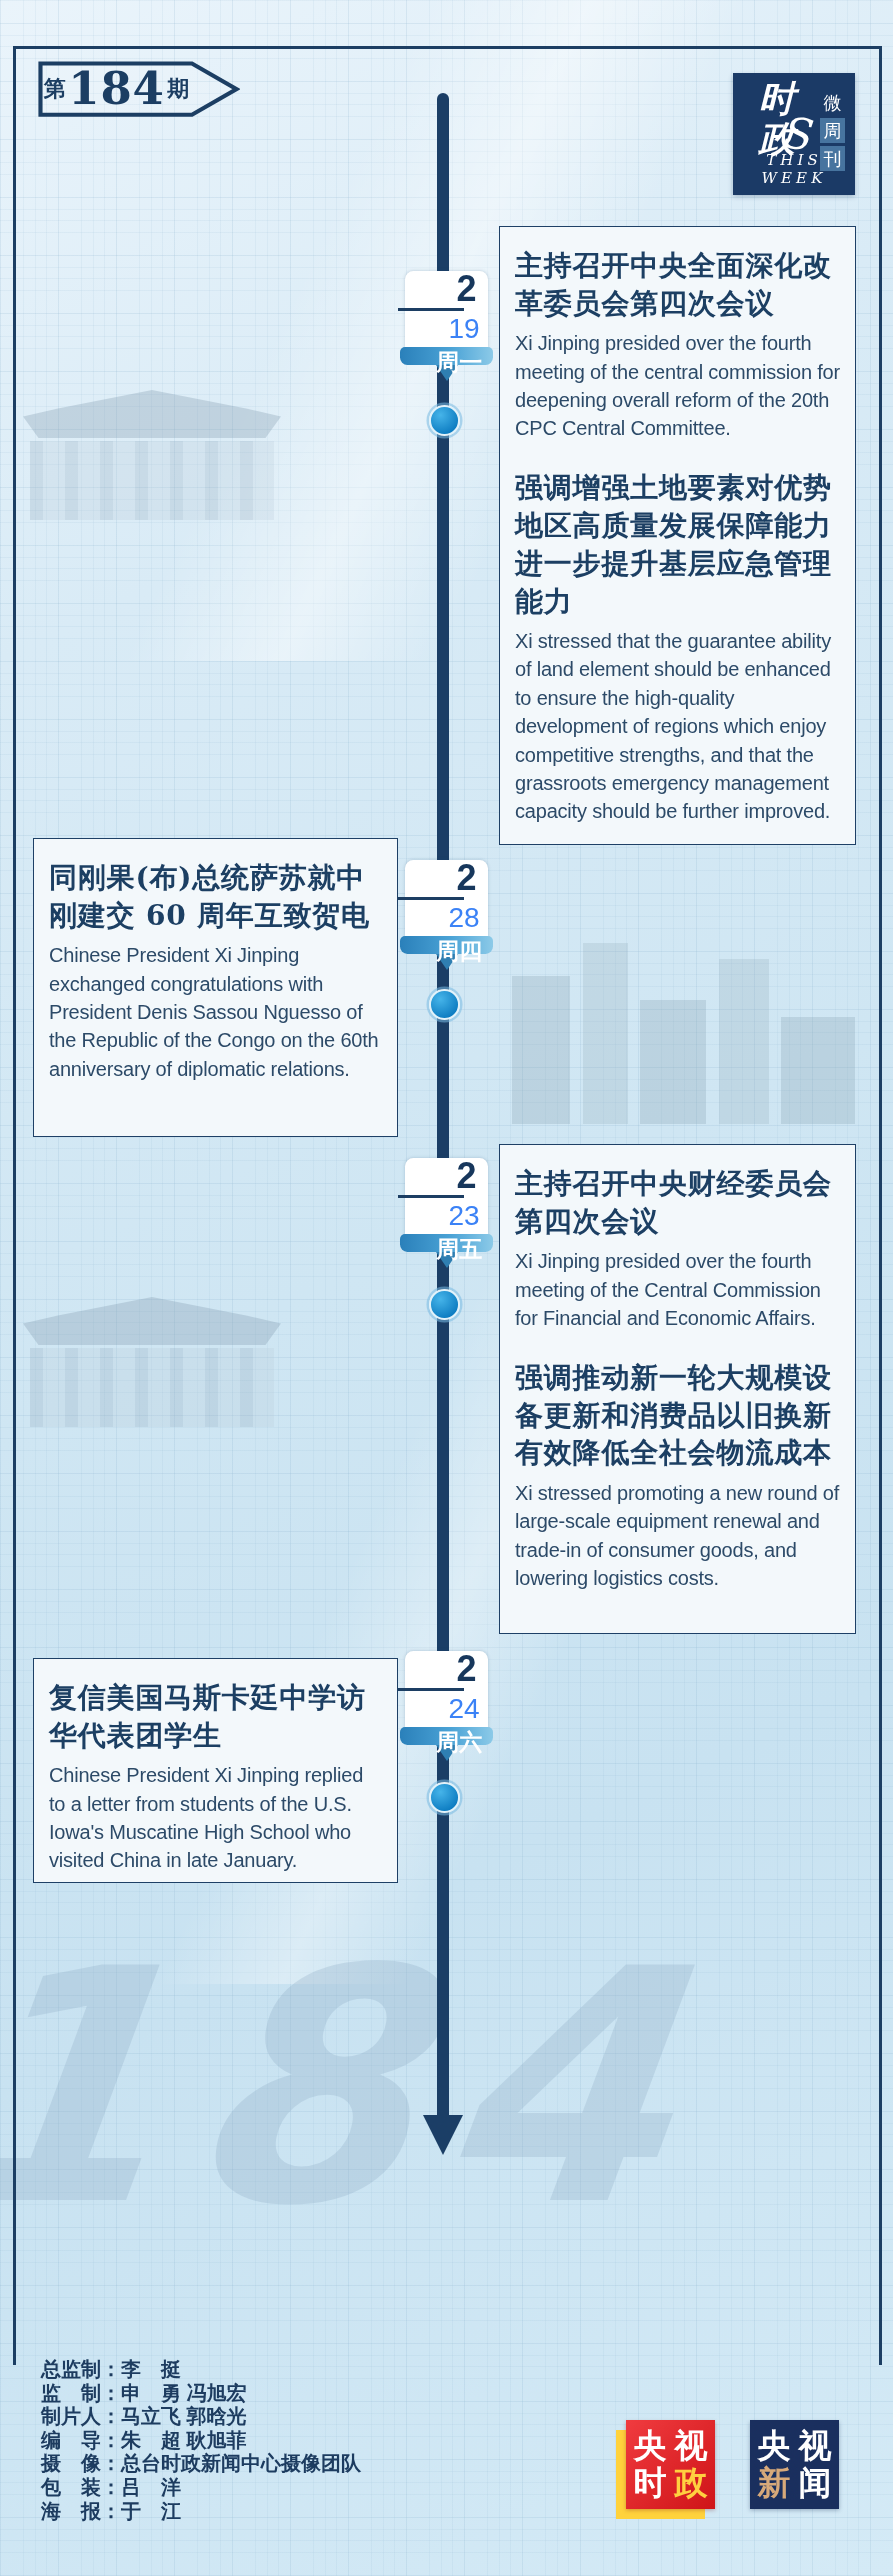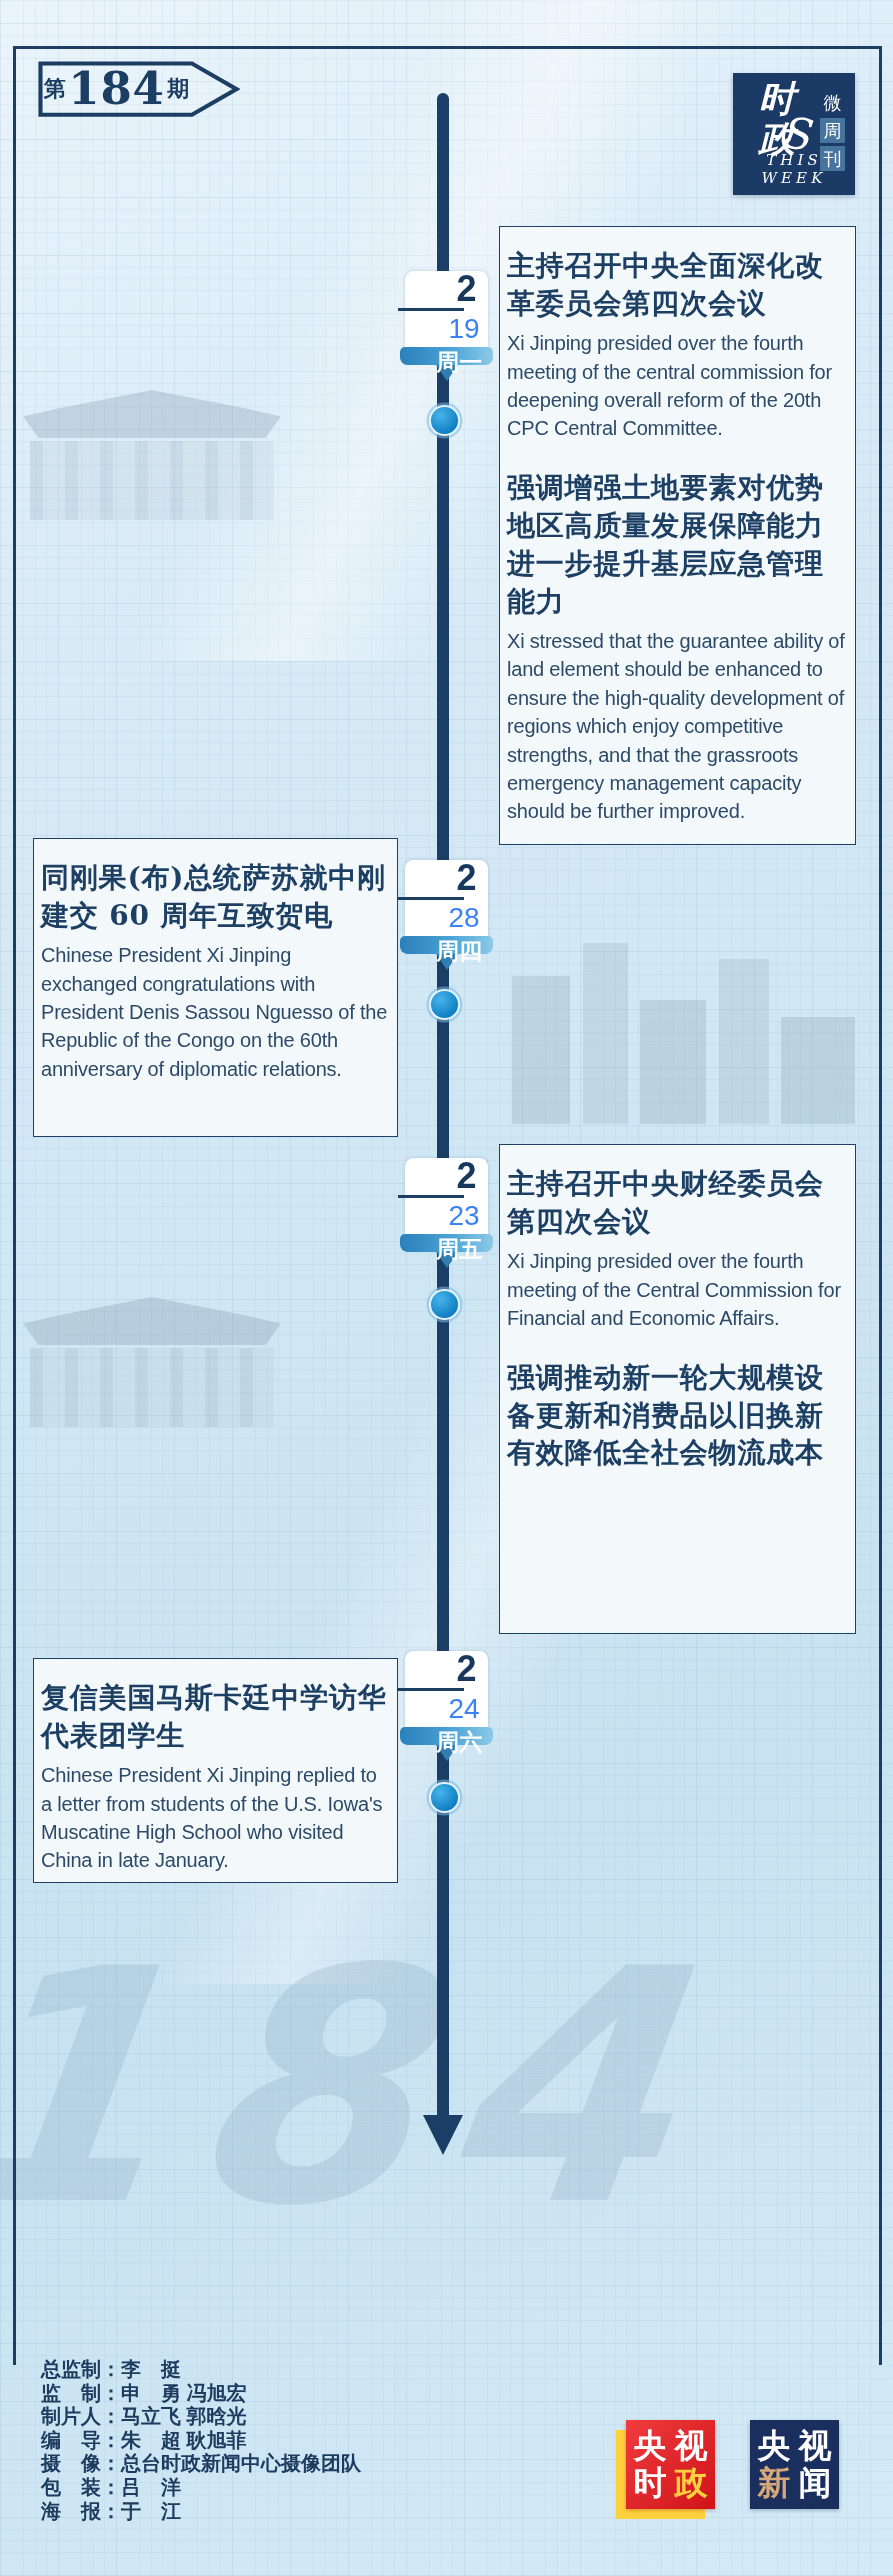--- a/index.html
+++ b/index.html
@@ -73,21 +73,21 @@
     background:linear-gradient(90deg,#2a80ba 0%,#4ba3d6 55%,#8ecbe z 100%);
     background:linear-gradient(90deg,#2a80ba 0%,#4ba3d6 55%,#8ccae8 100%);
     text-align:right;}
   .ribbon span{display:inline-block;padding-right:10.8px;color:#fff;font-weight:bold;font-size:23px;line-height:30px;}
   .pointer{width:0;height:0;margin:0 auto;border-left:11.6px solid transparent;border-right:11.6px solid transparent;
     border-top:16.5px solid #2f7fb2;}
   .dot{position:absolute;left:29px;width:26.5px;height:26.5px;border-radius:50%;
     background:radial-gradient(circle at 35% 30%,#46b4e9,#0e7dc2 75%);
     border:2.5px solid #e2f2fa;box-shadow:0 0 0 2.5px rgba(120,185,225,.55);}
   
-  .card{position:absolute;background:#f3f8fb;border:1.7px solid #1e4066;box-sizing:border-box;padding:20px 7px;}
+  .card{position:absolute;background:#f3f8fb;border:1.7px solid #1e4066;box-sizing:border-box;padding:20px 15px;}
   .card-r0{left:499px;top:226px;width:357px;height:619px;}
   .card-l1{left:33px;top:838px;width:365px;height:299px;}
   .card-r2{left:499px;top:1144px;width:357px;height:490px;}
   .card-l3{left:33px;top:1640px;width:365px;height:225px;margin-top:18px;}
   .ev + .ev{margin-top:26.5px;}
   .ev-title{font-family:"DejaVu Serif","Liberation Serif",serif;font-weight:700;color:#1c3f63;
     font-size:28px;line-height:1.35;letter-spacing:0.8px;margin-bottom:6.6px;}
   .ev-body{color:#2c4a68;font-size:20px;line-height:1.42;letter-spacing:-0.2px;}
   
   .credits{position:absolute;left:41px;top:2350px;color:#1d3c60;font-size:20px;line-height:23.6px;font-weight:600;margin-top:8px;}
@@ -211,20 +211,21 @@
     </div>
   </div>
 
   <div class="card card-r2">
     <div class="ev">
       <div class="ev-title">主持召开中央财经委员会第四次会议</div>
       <div class="ev-body">Xi Jinping presided over the fourth meeting of the Central Commission for Financial and Economic Affairs.</div>
     </div>
     <div class="ev">
       <div class="ev-title">强调推动新一轮大规模设备更新和消费品以旧换新 有效降低全社会物流成本</div>
+      <div class="ev-body">Xi stressed promoting a new round of large-scale equipment renewal and trade-in of consumer goods, and lowering logistics costs.</div>
     </div>
   </div>
 
   <div class="card card-l3">
     <div class="ev">
       <div class="ev-title">复信美国马斯卡廷中学访华代表团学生</div>
       <div class="ev-body">Chinese President Xi Jinping replied to a letter from students of the U.S. Iowa's Muscatine High School who visited China in late January.</div>
     </div>
   </div>
 

